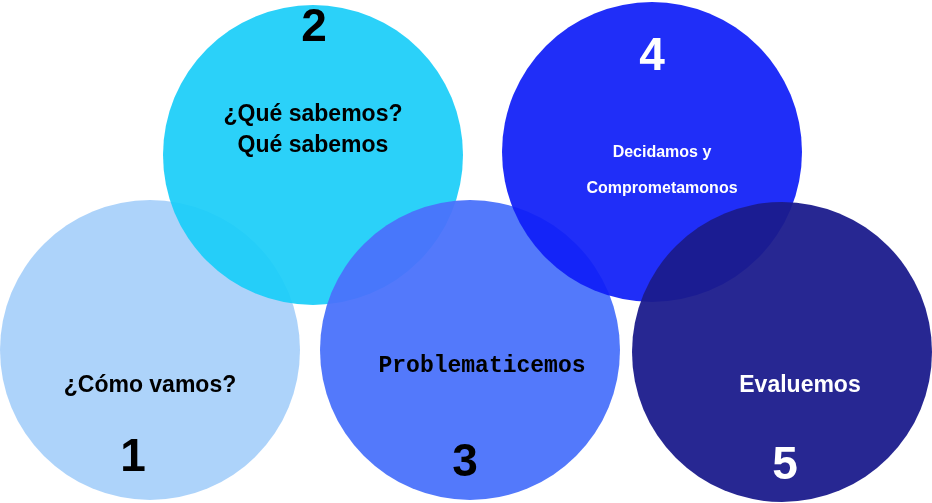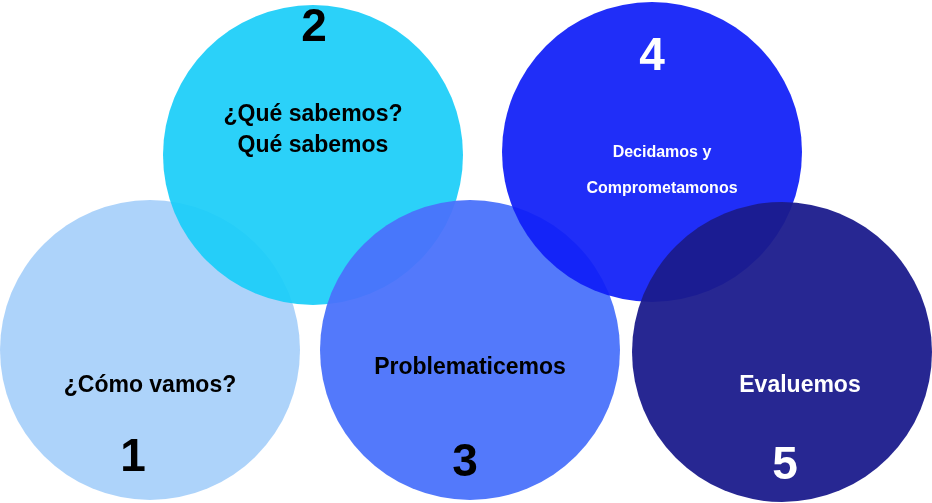--- a/index.html
+++ b/index.html
@@ -29,21 +29,21 @@
       z-index: 10;
       font-weight: bold;
       font-size: 46px;
       text-align: center;
       width: 60px;
     }
     .dark { color: #000000; }
     .light { color: #ffffff; }
     #t1 { left: 0px; width: 300px; top: 339px; font-size: 23px; text-align: center; }
     #t2 { left: 163px; width: 300px; top: 66px; font-size: 23px; line-height: 31px; }
-    #t3 { left: 320px; width: 300px; top: 318px; font-size: 23px; line-height: 33px; }
+    #t3 { left: 332px; width: 300px; top: 318px; font-size: 23px; line-height: 33px; font-family: Liberation Mono, monospace; }
     #t4 { left: 512px; width: 300px; top: 102px; font-size: 16px; line-height: 36px; }
     #t5 { left: 632px; width: 336px; top: 339px; font-size: 23px; }
     #n1 { left: 103px; top: 428px; }
     #n2 { left: 284px; top: -2px; }
     #n3 { left: 435px; top: 433px; }
     #n4 { left: 622px; top: 27px; }
     #n5 { left: 755px; top: 436px; }
   </style>
 </head>
 <body>

